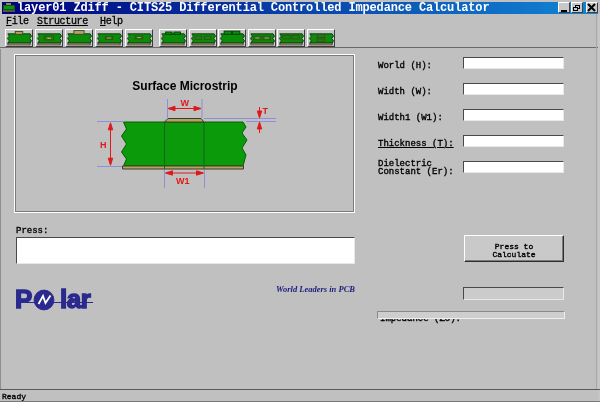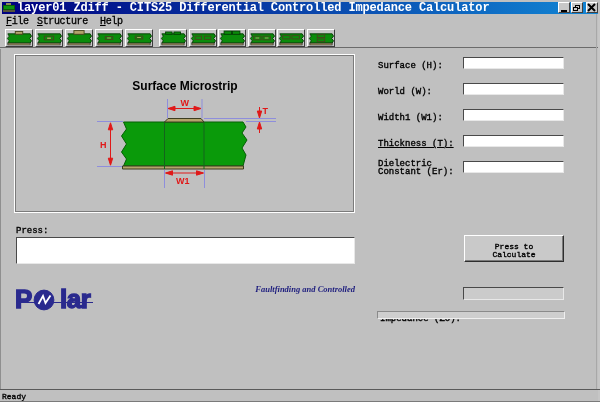--- a/index.html
+++ b/index.html
@@ -33,21 +33,21 @@
   <div class="abs" style="left:3px;top:2px;width:5px;height:4px;border:1px solid #000;"></div>
   <div class="abs" style="left:1px;top:4px;width:5px;height:4px;border:1px solid #000;background:#c8c8c8;"></div>
 </div>
 <div class="abs" style="left:586px;top:2px;width:12px;height:11px;background:#c8c8c8;border-top:1px solid #fff;border-left:1px solid #fff;border-right:1px solid #404040;border-bottom:1px solid #404040;">
   <svg width="10" height="9" style="position:absolute;left:0;top:0;">
       <path d="M1,1 L8,8 M8,1 L1,8" stroke="#000" stroke-width="2"></path>
     </svg>
 </div>
 
 <div class="abs mono" style="left:6px;top:16px;font-size:10px;color:#000;letter-spacing:-0.35px;"><u>F</u>ile</div>
-<div class="abs mono" style="left:37px;top:16px;font-size:10px;color:#000;letter-spacing:-0.35px;"><u>S</u>tructure</div>
+<div class="abs mono" style="left:37px;top:16px;font-size:10px;color:#000;letter-spacing:-0.35px;text-decoration:underline;"><u>S</u>tructure</div>
 <div class="abs mono" style="left:100px;top:16px;font-size:10px;color:#000;letter-spacing:-0.35px;"><u>H</u>elp</div>
 
 <div class="abs" style="left:0px;top:47px;width:600px;height:1px;background:#6b6b6b;"></div>
 
 <div>
     <div class="tbtn" style="left:5px;">
       <svg width="26" height="16" viewBox="0 0 28 17">
         <path d="M2,4 L26,4 L27.5,6.5 L25.5,9 L27.5,11.5 L26,14 L2,14 L3.5,11.5 L1.5,9 L3.5,6.5 Z" fill="#0b8c0b" stroke="#053f05" stroke-width="1"></path>
         <rect x="2" y="14" width="24" height="2" fill="#b3a36b" stroke="#222" stroke-width="0.7"></rect>
         <rect x="10" y="1.5" width="8" height="3" fill="#b3a36b" stroke="#46461e" stroke-width="1"></rect>
@@ -183,22 +183,22 @@
     <path d="M244.5,67 l-2.2,7 h4.4 z"></path>
   </g>
   <g font-family="Liberation Sans,sans-serif" font-weight="bold" font-size="9" fill="#e01818">
     <text x="165.5" y="51">W</text>
     <text x="161" y="128.5">W1</text>
     <text x="85" y="93">H</text>
     <text x="247.5" y="58.5">T</text>
   </g>
 </svg>
 
-<div class="lbl" style="left:378px;top:61px;">Surface (H):</div>
-<div class="lbl" style="left:378px;top:87px;">World (W):</div>
+<div class="lbl" style="left:378px;top:61px;">World (H):</div>
+<div class="lbl" style="left:378px;top:87px;">Width (W):</div>
 <div class="lbl" style="left:378px;top:113px;">Width1 (W1):</div>
 <div class="lbl" style="left:378px;top:139px;text-decoration:underline;">Thickness (T):</div>
 <div class="lbl" style="left:378px;top:160px;line-height:8px;">Dielectric
 Constant (Er):</div>
 <div class="abs edit" style="left:463px;top:57px;width:101px;height:12px;"></div>
 <div class="abs edit" style="left:463px;top:83px;width:101px;height:12px;"></div>
 <div class="abs edit" style="left:463px;top:109px;width:101px;height:12px;"></div>
 <div class="abs edit" style="left:463px;top:135px;width:101px;height:12px;"></div>
 <div class="abs edit" style="left:463px;top:161px;width:101px;height:12px;"></div>
 
@@ -212,21 +212,21 @@
   <g fill="#2a2a8e" stroke="#2a2a8e">
   <text x="15" y="26" font-family="Liberation Sans,sans-serif" font-weight="bold" font-size="26" stroke-width="1.4">P</text>
   <circle cx="44" cy="18" r="9.9" stroke-width="1"></circle>
   <text x="60" y="26" font-family="Liberation Sans,sans-serif" font-weight="bold" font-size="26" stroke-width="1.4" style="letter-spacing:-0.5px;">lar</text>
   <line x1="16" y1="20.5" x2="93" y2="20.5" stroke-width="1.2"></line>
   </g>
   <path d="M38.5,22 l4.5,-8 l2.5,7 l5,-7.5" stroke="#fff" stroke-width="1.8" fill="none"></path>
 </svg>
 
 <div class="abs" style="left:215px;top:285px;width:140px;text-align:right;font-family:'Liberation Serif',serif;font-weight:bold;font-style:italic;font-size:8.5px;line-height:8px;color:#1d1d7e;white-space:nowrap;">
-    <div>Faultfinding and Controlled</div>
+    <div>World Leaders in PCB</div>
   </div>
 
 <div class="lbl" style="left:380px;top:294px;margin-top:20px;">Impedance (Zo):</div>
 <div class="abs" style="left:463px;top:287px;width:101px;height:13px;background:#cbcbcb;border-top:1px solid #494949;border-left:1px solid #494949;border-bottom:1px solid #e8e8e8;border-right:1px solid #e8e8e8;"></div>
 <div class="abs" style="left:377px;top:311px;width:188px;height:8px;background:#cecece;border-top:1px solid #8a8a8a;border-left:1px solid #8a8a8a;border-bottom:1px solid #efefef;border-right:1px solid #efefef;"></div>
 <div class="abs" style="left:596px;top:14px;width:1px;height:376px;background:#a8a8a8;"></div>
 <div class="abs" style="left:598px;top:14px;width:2px;height:388px;background:#c6c6c6;"></div>
 <div class="abs" style="left:0px;top:49px;width:1px;height:341px;background:#8f8f8f;"></div>
 
 <div class="abs" style="left:0px;top:389px;width:600px;height:1px;background:#5a5a5a;"></div>

